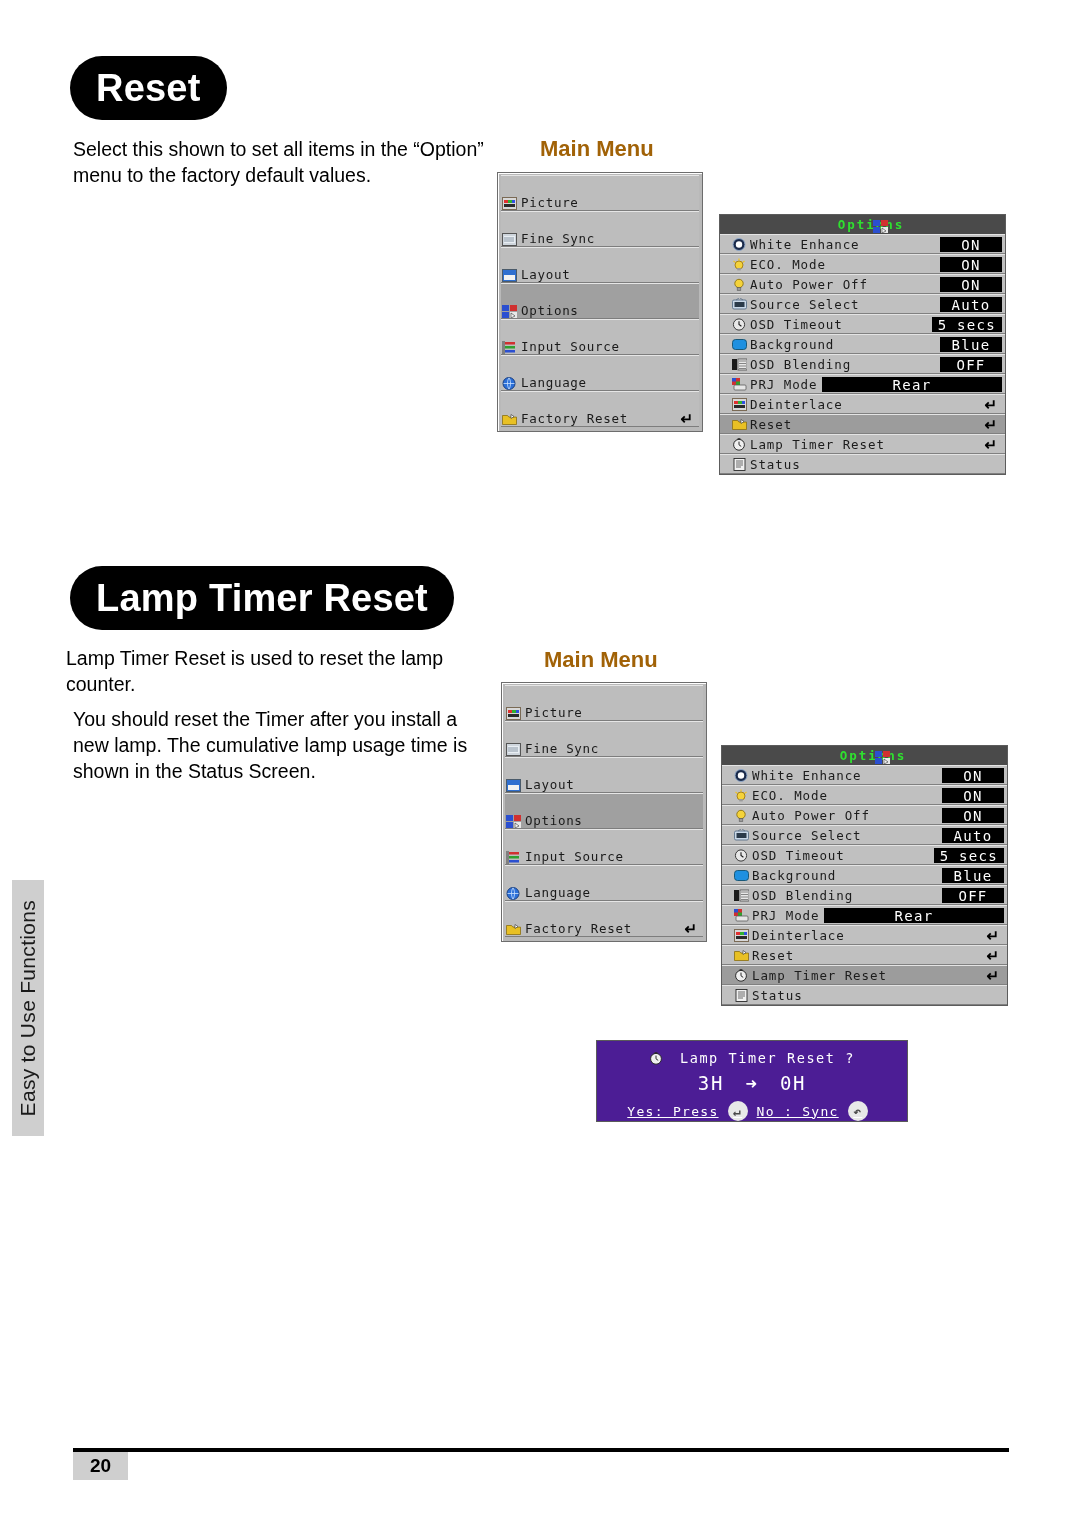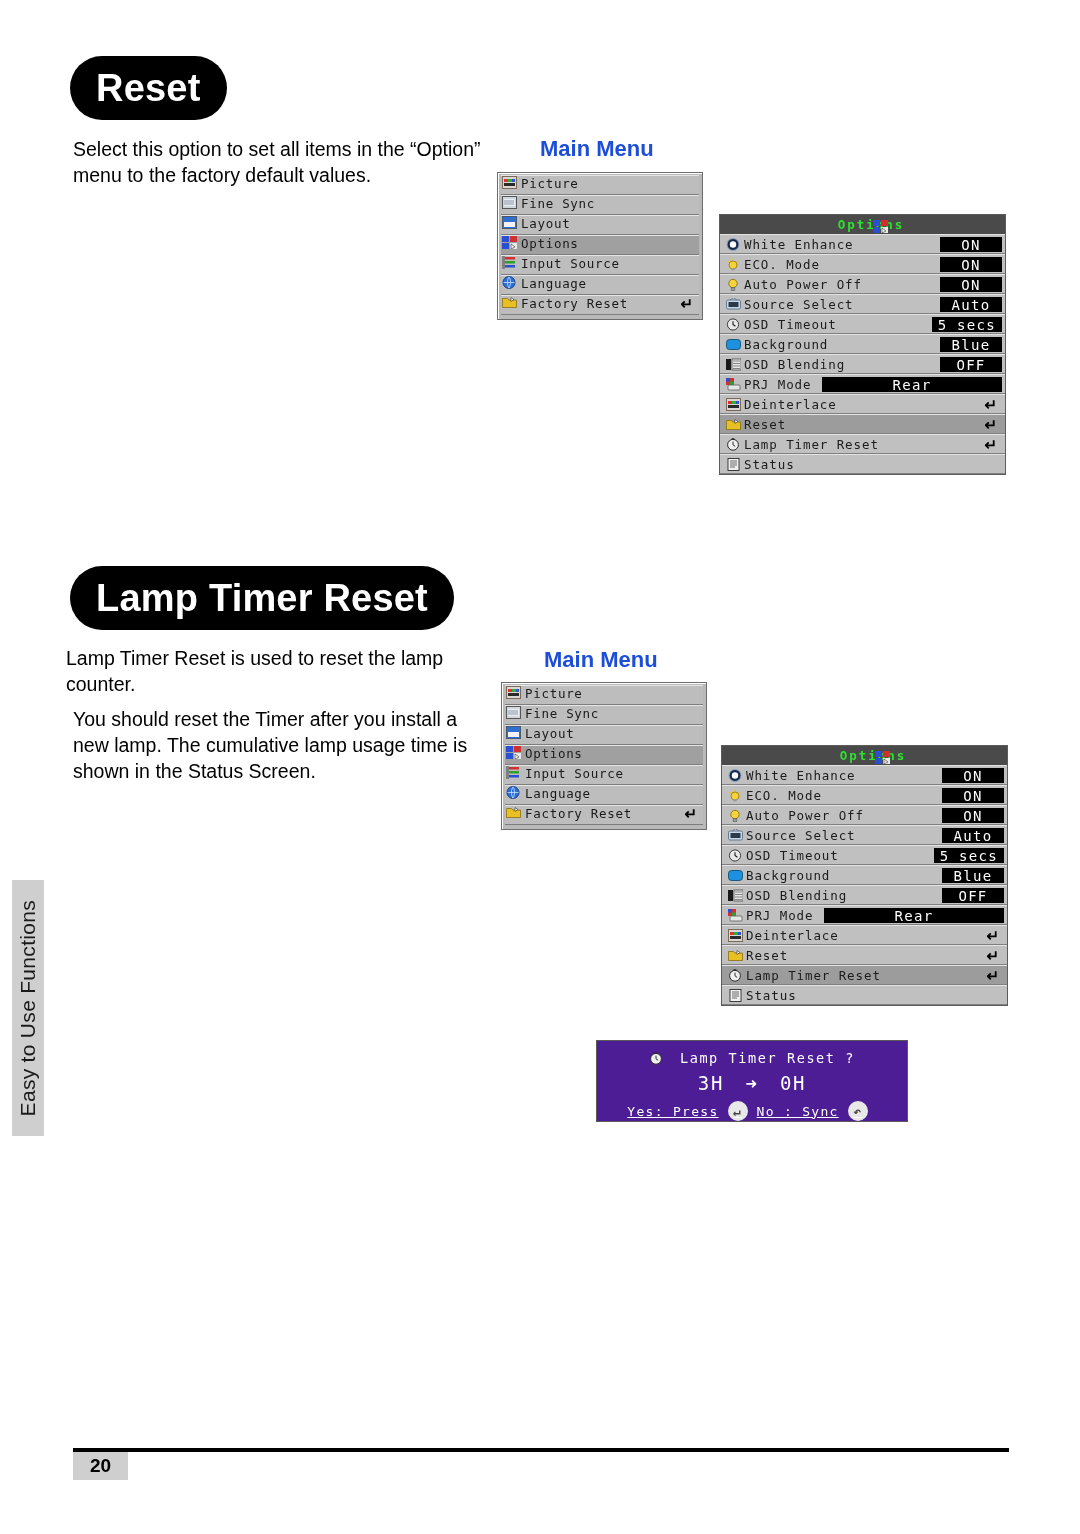--- a/index.html
+++ b/index.html
@@ -52,43 +52,43 @@
   }
   #reset-desc { left: 73px; top: 136px; }
   #lamp-desc-1 { left: 66px; top: 645px; }
   #lamp-desc-2 { left: 73px; top: 706px; }
 
   
   .menu-caption {
     position: absolute;
     font-size: 22px;
     font-weight: bold;
-    color: #1d4ed8;
+    color: #a16207;
   }
   #caption-main-menu-1 { left: 540px; top: 136px; }
   #caption-main-menu-2 { left: 544px; top: 647px; }
 
   
   .osd-mainmenu {
     position: absolute;
     width: 206px;
     background: #b9b9b9;
     border: 1px solid #6d6d6d;
     box-sizing: border-box;
     padding: 2px 3px 4px 3px;
     box-shadow: 1px 1px 0 #ffffff inset;
   }
   #mainmenu-1 { left: 497px; top: 172px; }
   #mainmenu-2 { left: 501px; top: 682px; }
 
   .mm-row {
     position: relative;
-    height: 20px;
+    height: 36px;
     display: flex;
-    align-items: flex-start;
+    align-items: flex-end;
     background: #bdbdbd;
     border-top: 1px solid #e6e6e6;
     border-bottom: 1px solid #7d7d7d;
     box-sizing: border-box;
     padding-left: 1px;
   }
   .mm-row.selected { background: #a0a0a0; }
   .mm-label {
     font-family: "DejaVu Sans Mono", monospace;
     font-size: 12.5px;
@@ -140,21 +140,21 @@
 
   .opt-row {
     height: 20px;
     display: flex;
     align-items: center;
     background: #c0c0c0;
     border-top: 1px solid #e4e4e4;
     border-bottom: 1px solid #808080;
     box-sizing: border-box;
     position: relative;
-    padding-left: 6px;
+    padding-left: 12px;
   }
   .opt-row.selected { background: #9c9c9c; }
   .opt-label {
     font-family: "DejaVu Sans Mono", monospace;
     font-size: 12.5px;
     letter-spacing: 0.9px;
     color: #1c1c1c;
     white-space: nowrap;
     margin-left: 1px;
   }
@@ -297,21 +297,21 @@
     color: #000000;
   }
 </style>
 </head>
 <body>
 
 <div class="pill" id="pill-reset">
   <span>Reset</span>
 </div>
 
-<div class="body-text" id="reset-desc">Select this option to set all items in the “Option” menu to the factory default values.</div>
+<div class="body-text" id="reset-desc">Select this shown to set all items in the “Option” menu to the factory default values.</div>
 
 <div class="menu-caption" id="caption-main-menu-1">Main Menu</div>
 
 <div class="osd-mainmenu" id="mainmenu-1">
   <div class="mm-row">
     <span class="ic">
         <svg width="15" height="13" viewBox="0 0 15 13">
           <rect x="0" y="0" width="15" height="13" fill="#7a6a55"></rect>
           <rect x="1" y="1" width="13" height="11" fill="#d8d8d8"></rect>
           <rect x="2" y="3" width="4" height="3" fill="#e03030"></rect>

